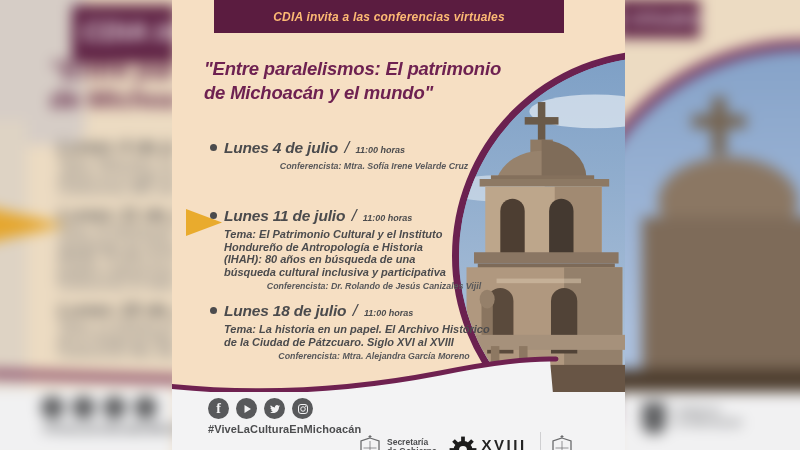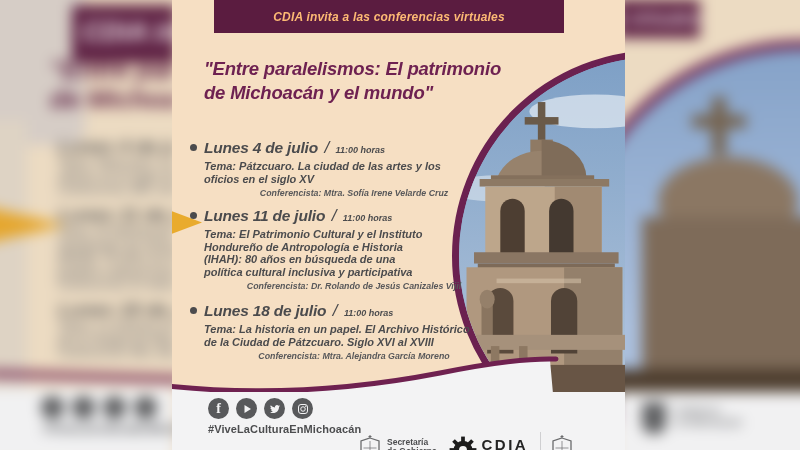--- a/index.html
+++ b/index.html
@@ -48,21 +48,21 @@
   .photo-clip{position:absolute;left:0;top:0;width:453px;height:392px;overflow:hidden;}
   .photo{position:absolute;left:280px;top:50px;width:412px;height:412px;border-radius:50%;
          border:7px solid #6b2150;overflow:hidden;box-sizing:border-box;background:#8fa9c9;}
   .photo svg{width:100%;height:100%;display:block;}
   .banner{position:absolute;left:42px;top:0;width:350px;height:33px;background:#5b1c40;
           display:flex;align-items:center;justify-content:center;z-index:5;}
   .banner span{color:#fdba74;font-weight:bold;font-style:italic;font-size:12px;letter-spacing:.2px;}
   .title{position:absolute;left:32px;top:57px;z-index:5;color:#6e2151;font-weight:bold;font-style:italic;
          font-size:18.5px;line-height:23.5px;letter-spacing:-.2px;}
   .items{position:absolute;left:0;top:0;width:330px;z-index:6;font-style:italic;font-weight:bold;}
-  .item{position:absolute;left:32px;width:300px;color:#4b4b4d;}
+  .item{position:absolute;left:52px;width:300px;color:#4b4b4d;}
   .i1{top:138px;} .i2{top:206px;} .i3{top:301px;}
   .bullet{position:absolute;left:-14px;top:6px;width:7px;height:7px;border-radius:50%;background:#4b4b4d;}
   .heading{white-space:nowrap;}
   .heading .date{font-size:15.5px;letter-spacing:-.2px;}
   .heading .slash{font-size:17px;font-weight:400;margin:0 2px;}
   .heading .time{font-size:9px;}
   .topic{margin-top:2px;font-size:11px;line-height:12.6px;}
   .speaker{margin-top:3px;font-size:8.8px;color:#58585a;text-align:center;}
   .arrow{position:absolute;left:-38px;top:3px;width:36px;height:27px;background:#e9ab2d;
          clip-path:polygon(0 0,100% 50%,0 100%);}
@@ -226,40 +226,36 @@
     </div>
 
     <div class="items">
       <div class="item i1">
         <span class="bullet"></span>
         <div class="heading">
           <span class="date">Lunes 4 de julio</span>
           <span class="slash">/</span>
           <span class="time">11:00 horas</span>
         </div>
-        <div class="topic">
-          <div>Tema: Pátzcuaro. La ciudad de las artes y los</div>
-          <div>oficios en el siglo XV</div>
-        </div>
         <div class="speaker">Conferencista: Mtra. Sofía Irene Velarde Cruz</div>
       </div>
 
       <div class="item i2">
         <span class="arrow"></span>
         <span class="bullet"></span>
         <div class="heading">
           <span class="date">Lunes 11 de julio</span>
           <span class="slash">/</span>
           <span class="time">11:00 horas</span>
         </div>
         <div class="topic">
           <div>Tema: El Patrimonio Cultural y el Instituto</div>
           <div>Hondureño de Antropología e Historia</div>
           <div>(IHAH): 80 años en búsqueda de una</div>
-          <div>política cultural inclusiva y participativa</div>
+          <div>búsqueda cultural inclusiva y participativa</div>
         </div>
         <div class="speaker">Conferencista: Dr. Rolando de Jesús Canizales Vijil</div>
       </div>
 
       <div class="item i3">
         <span class="bullet"></span>
         <div class="heading">
           <span class="date">Lunes 18 de julio</span>
           <span class="slash">/</span>
           <span class="time">11:00 horas</span>
@@ -326,21 +322,21 @@
                   <rect x="10.4" y="0.5" width="3.2" height="5" transform="rotate(45 12 12)"></rect>
                   <rect x="10.4" y="18.5" width="3.2" height="5" transform="rotate(45 12 12)"></rect>
                   <rect x="0.5" y="10.4" width="5" height="3.2" transform="rotate(45 12 12)"></rect>
                   <rect x="18.5" y="10.4" width="5" height="3.2" transform="rotate(45 12 12)"></rect>
                 </g>
               </g>
               <circle cx="12" cy="12" r="3.4" fill="#f3f3f4"></circle>
             </svg>
           </span>
           <span class="ltxt">
-            <span class="cdia-word">CDIA</span>
+            <span class="cdia-word">XVIII</span>
             <span class="sub">Centro de Documentación</span>
             <span class="sub">e Investigación de las Artes</span>
           </span>
         </div>
 
         <span class="vdiv"></span>
 
         <div class="logo">
           <span class="crest">
             <svg viewBox="0 0 24 32" fill="none" stroke="#6a6b6d">

